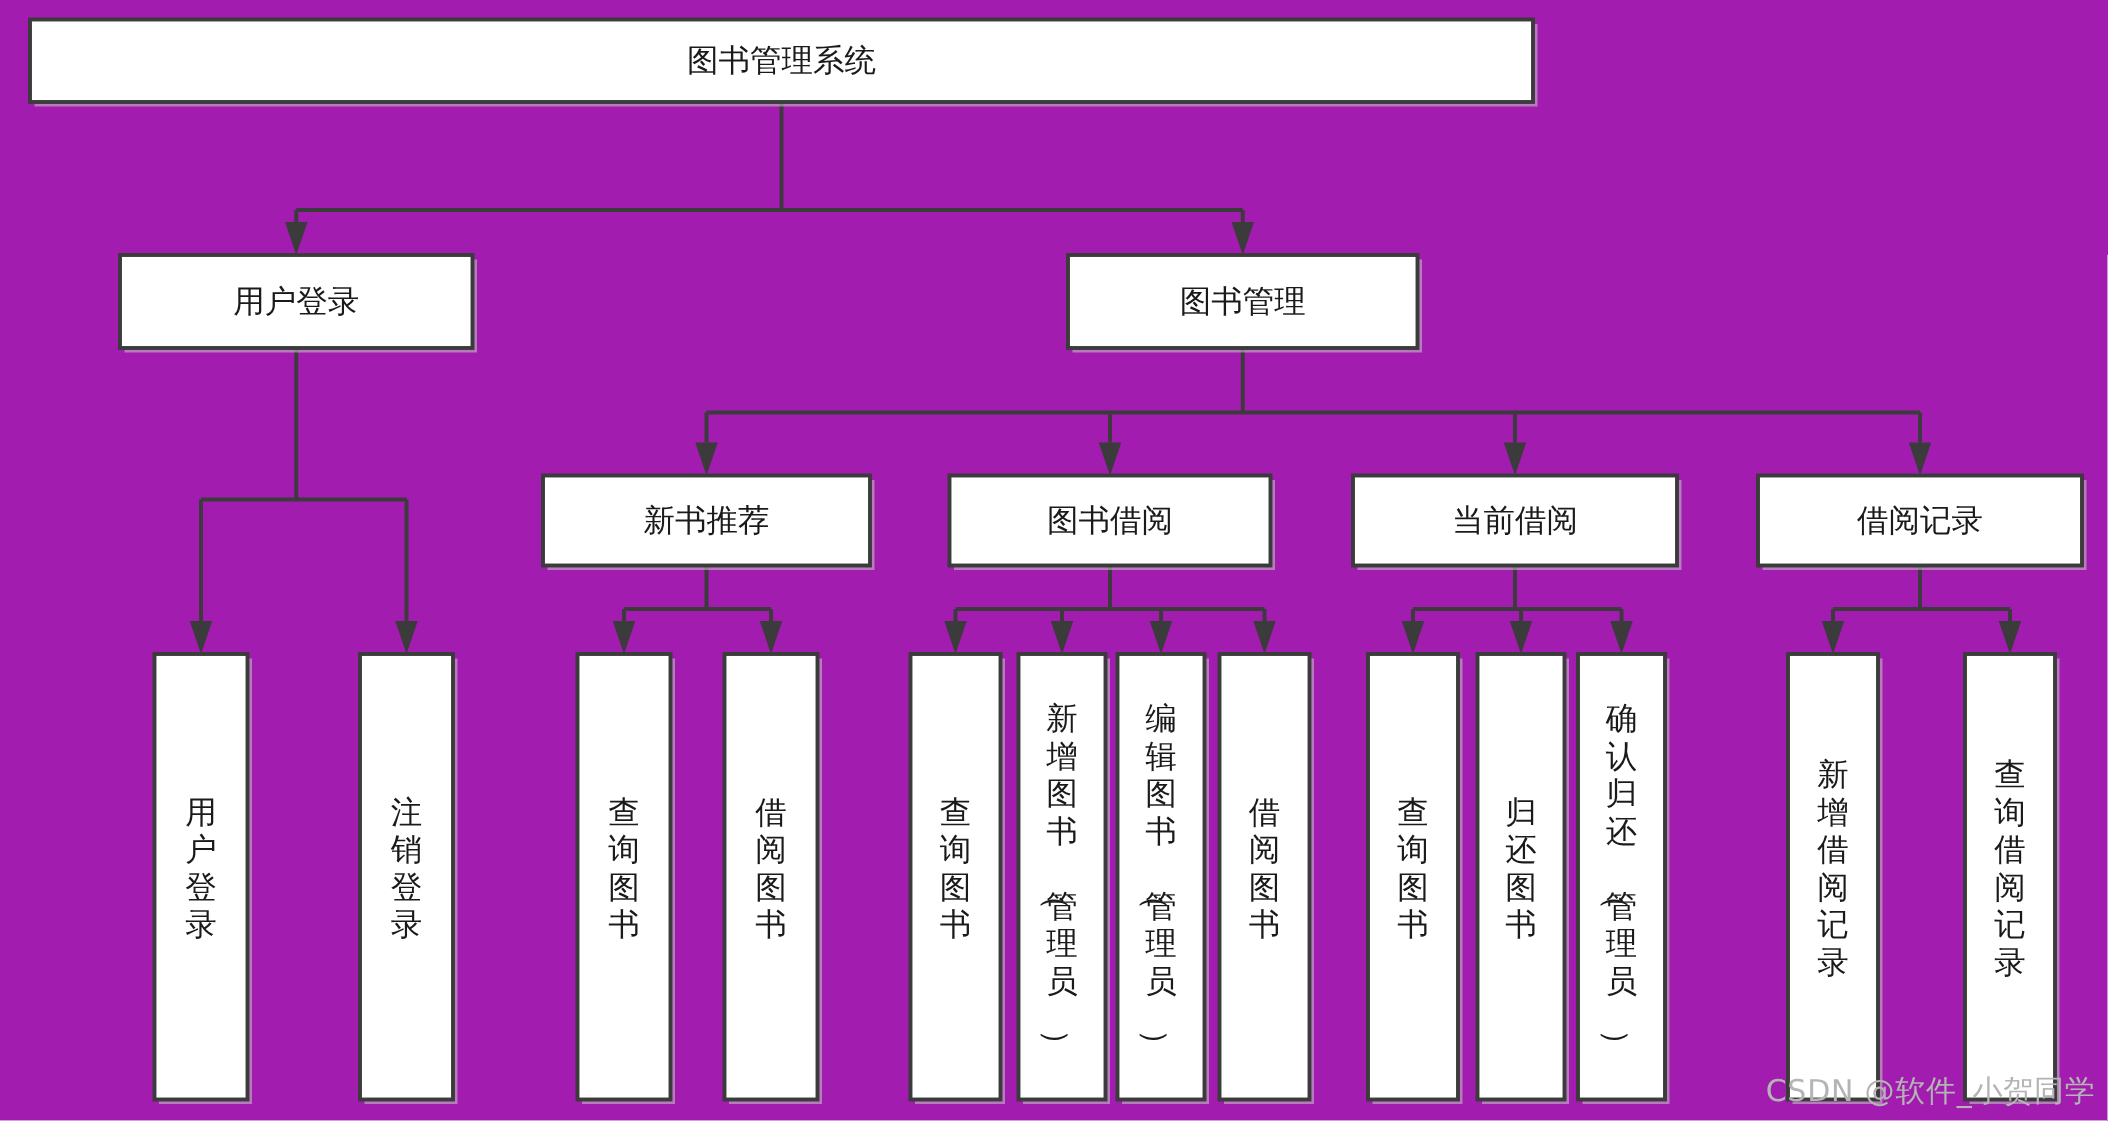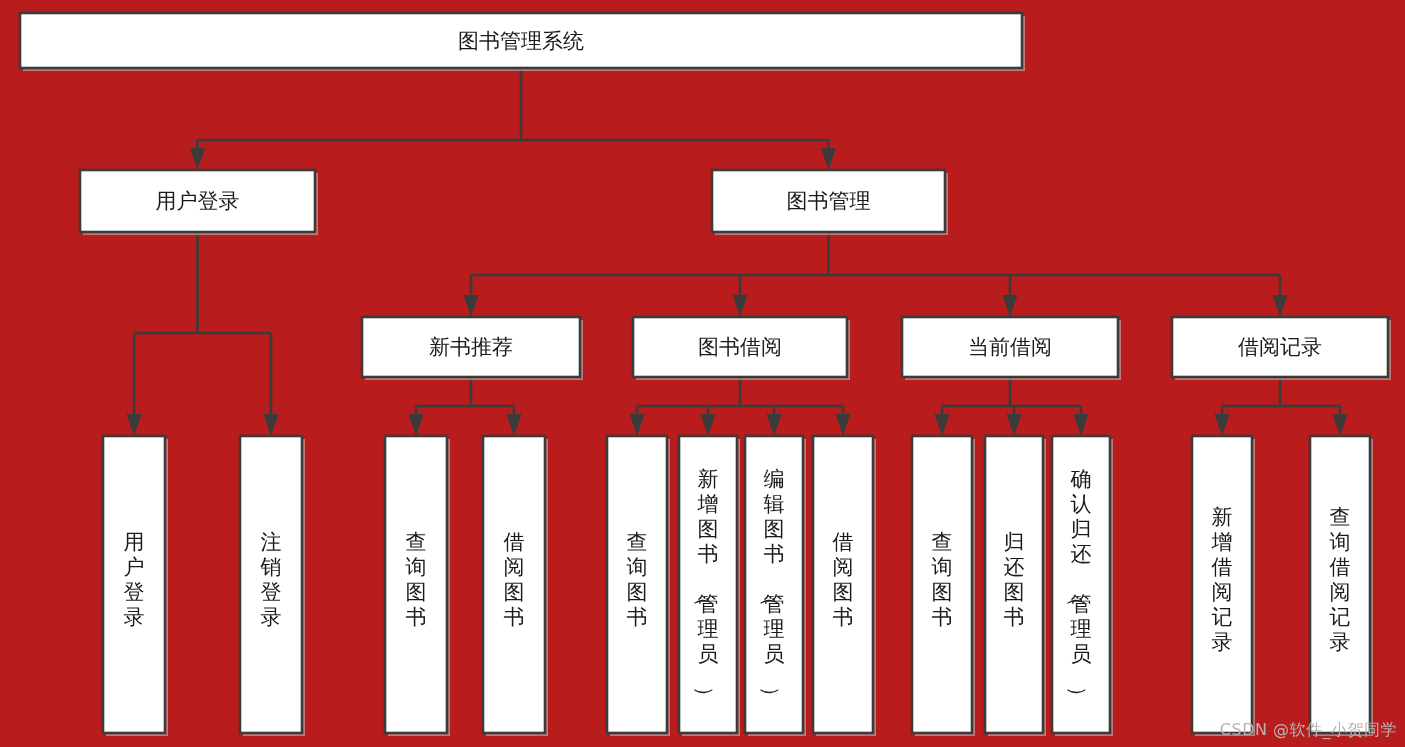--- a/index.html
+++ b/index.html
@@ -8,21 +8,21 @@
     padding: 0;
     background: #ffffff;
   }
   body {
     font-family: "DejaVu Sans", "Liberation Sans", sans-serif;
   }
   #diagram-root {
     position: relative;
     width: 1405px;
     height: 747px;
-    background: #b91c1c;
+    background: #a21caf;
     overflow: hidden;
   }
   svg.diagram-canvas {
     position: absolute;
     top: 0;
     left: 0;
     width: 1405px;
     height: 747px;
     display: block;
   }
@@ -57,21 +57,21 @@
     fill: #1a1a1a;
     font-family: "DejaVu Sans", "Liberation Sans", sans-serif;
     font-size: 21px;
     text-anchor: middle;
   }
   .watermark {
     position: absolute;
     right: 8px;
     bottom: 6px;
     font-family: "DejaVu Sans", "Liberation Sans", sans-serif;
-    font-size: 16px;
+    font-size: 20px;
     color: #b4b4b4;
     letter-spacing: 0.5px;
     white-space: nowrap;
     pointer-events: none;
     user-select: none;
   }
 </style>
 </head>
 <body>
 

